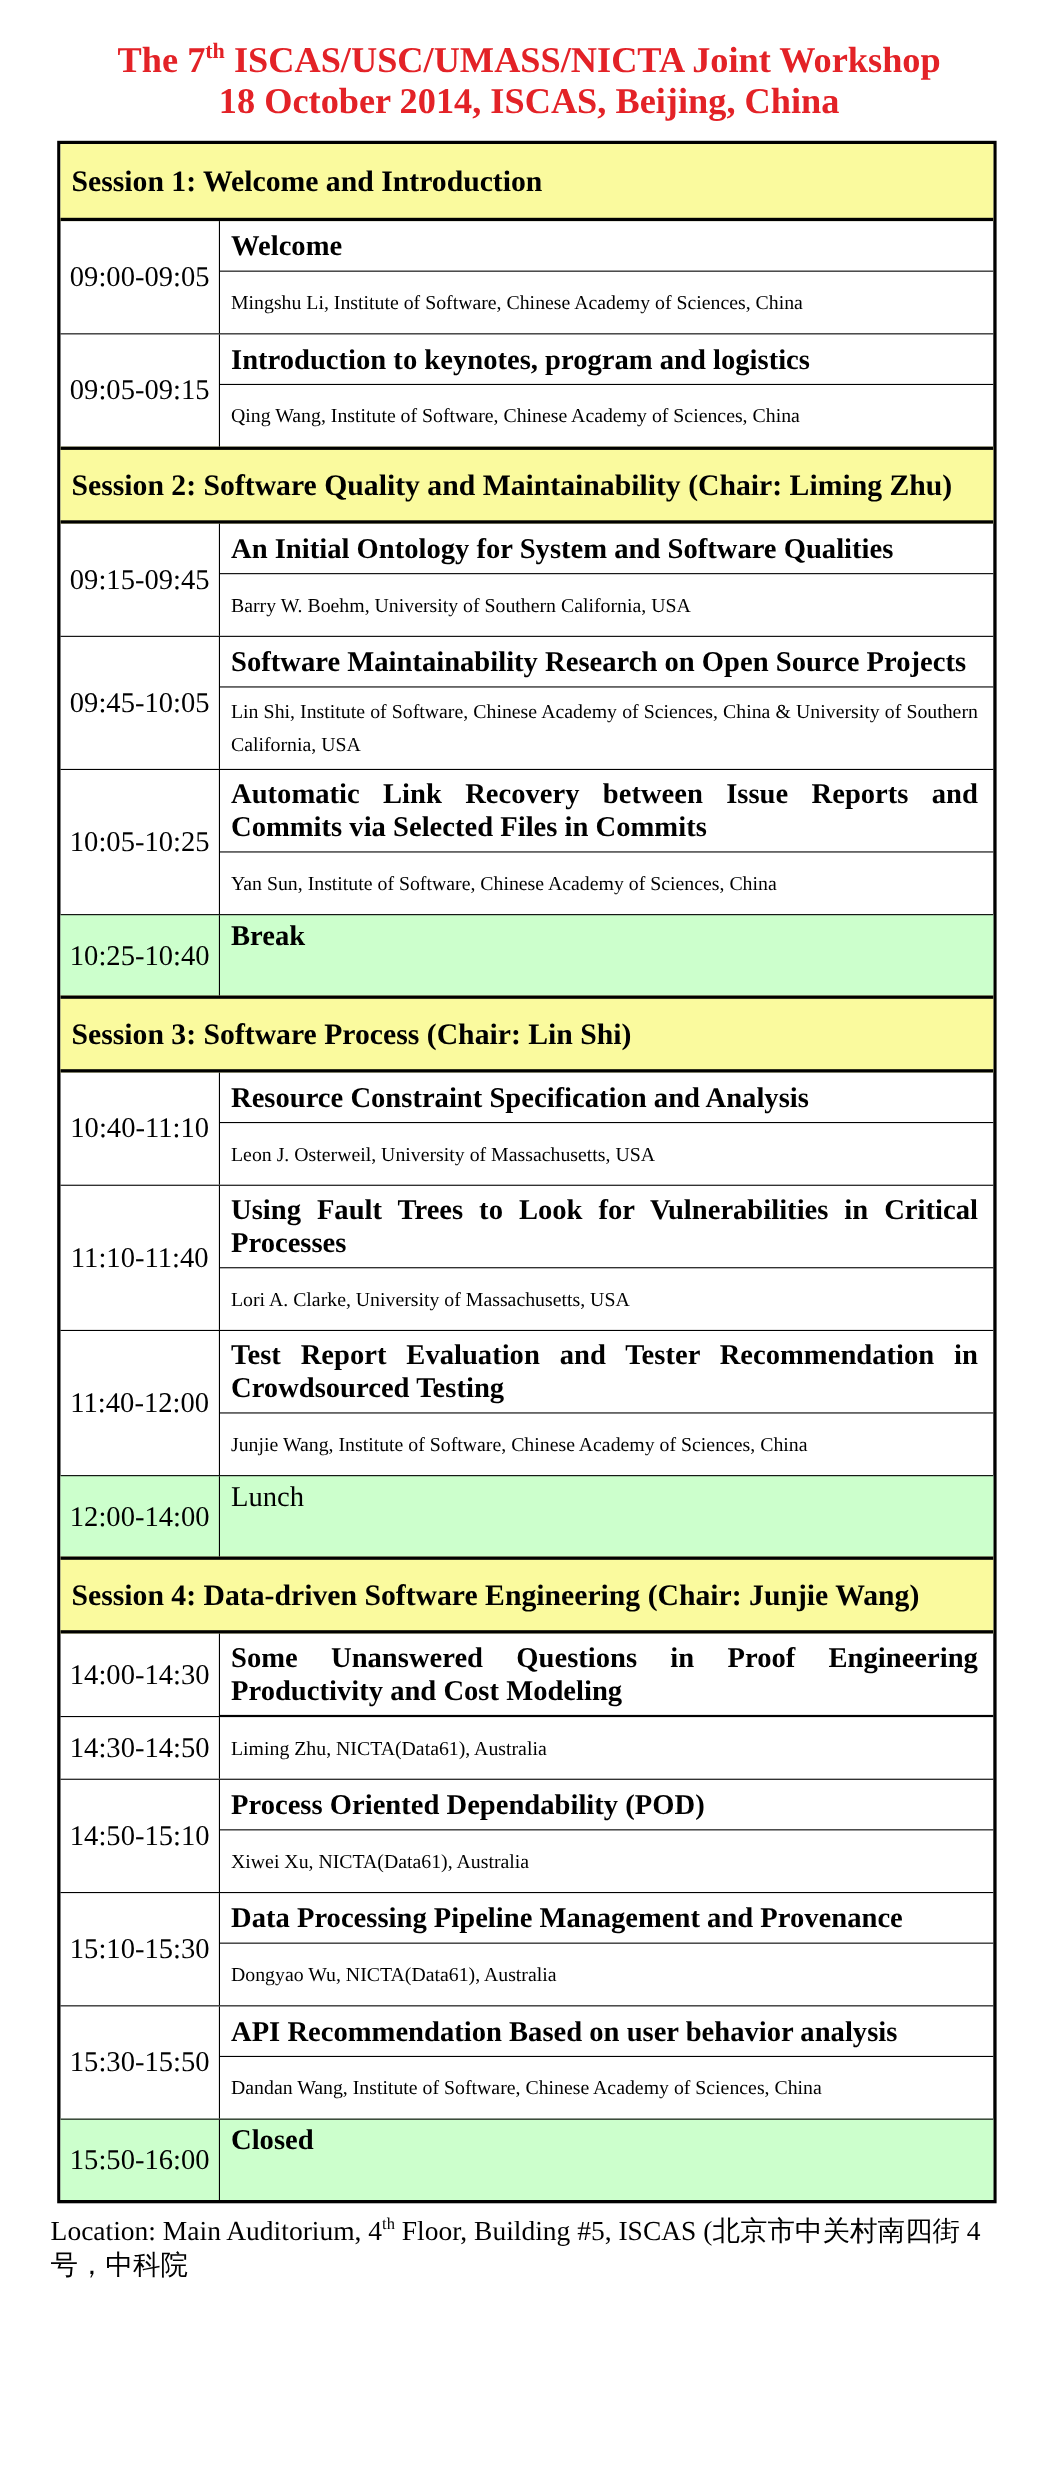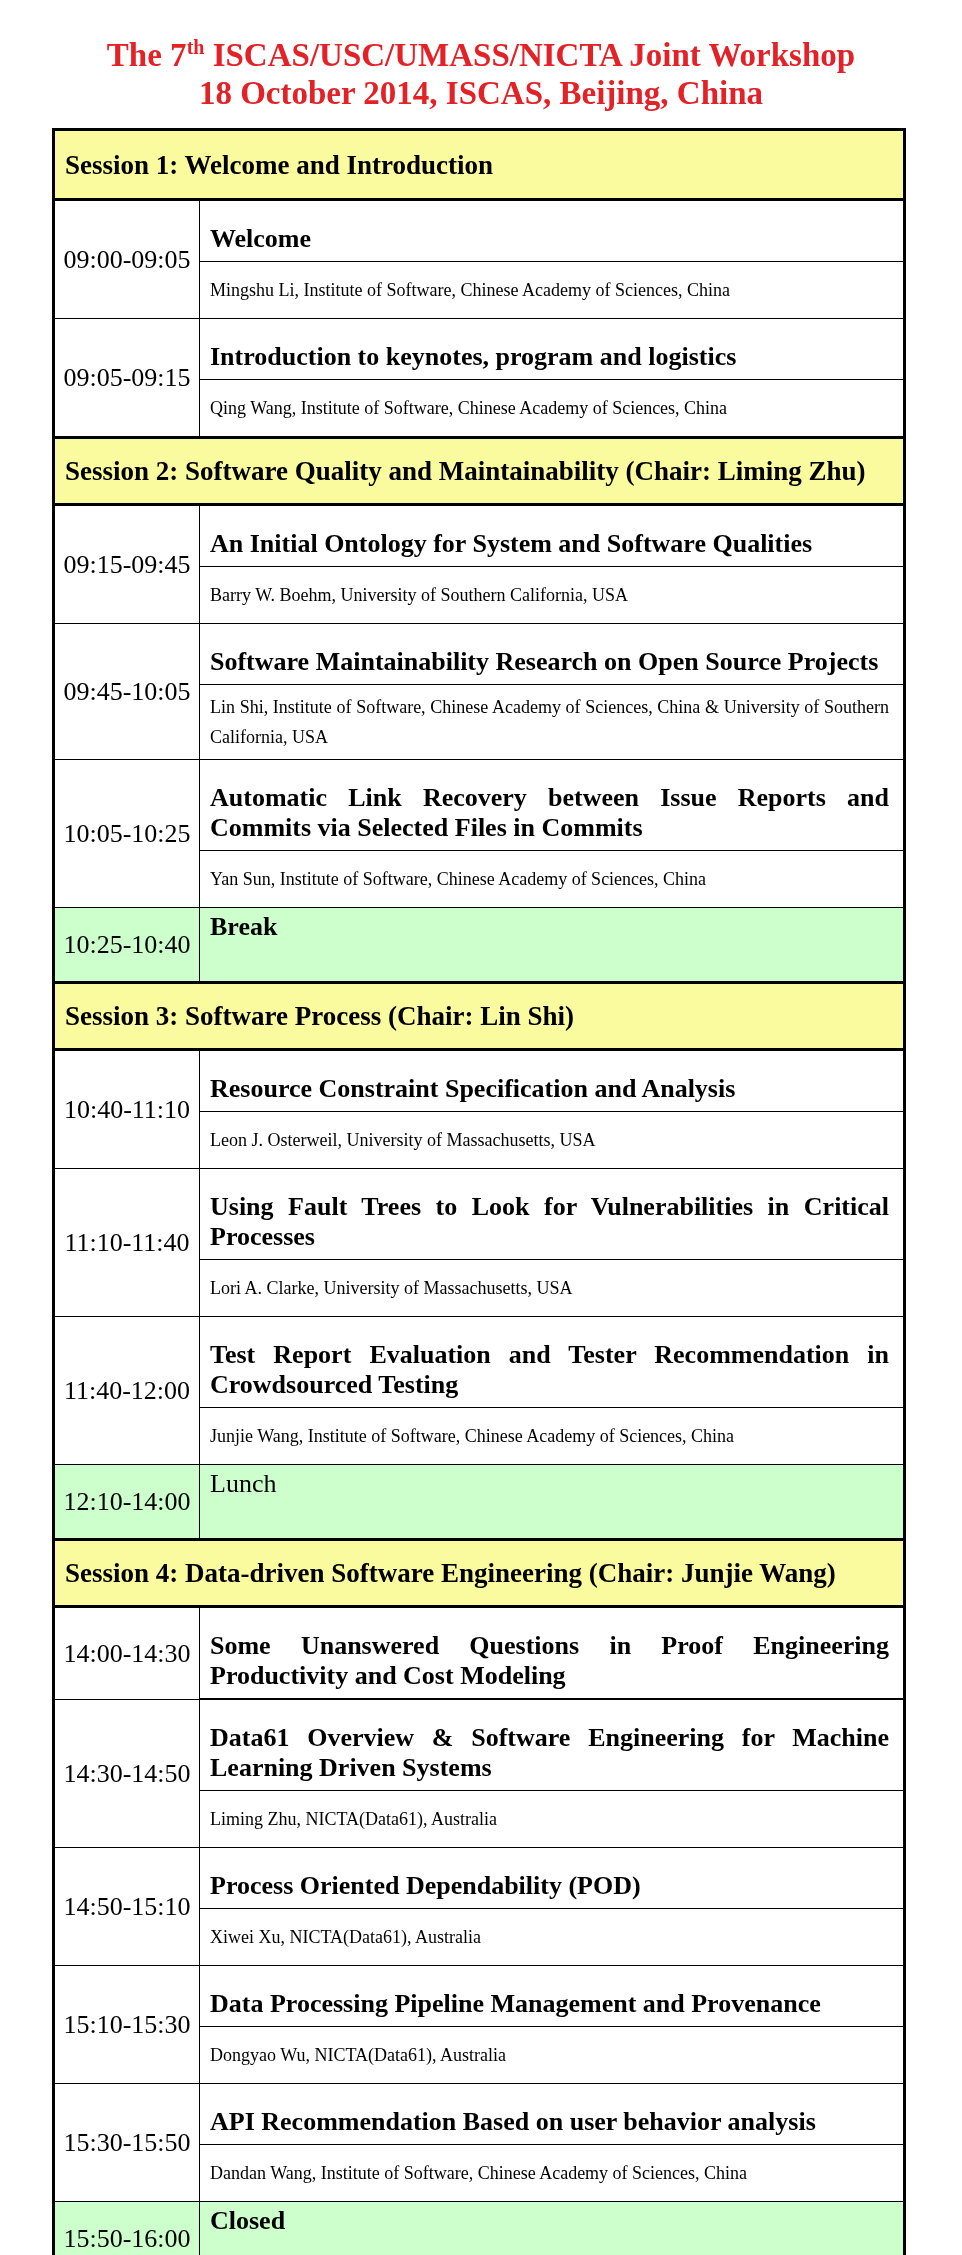--- a/index.html
+++ b/index.html
@@ -31,21 +31,21 @@
   .s-norm{font-weight:bold;white-space:pre;}
   .sep{border-top:1px solid var(--ink);}
   .time{
     flex:0 0 145px;width:145px;border-right:1px solid var(--ink);
     display:flex;align-items:center;justify-content:center;
     font-size:26px;text-align:center;padding:4px;
   }
   .content{flex:1;display:flex;flex-direction:column;min-width:0;}
   .ttl{
     border-bottom:1px solid var(--ink);font-weight:bold;min-height:46px;
-    display:flex;align-items:center;padding:23px 14px 7px 10px;font-size:26px;line-height:30px;
+    display:flex;align-items:center;padding:7px 14px 7px 10px;font-size:26px;line-height:30px;
   }
   .spk{
     flex:1;min-height:56px;display:flex;align-items:center;
     padding:7px 14px 7px 10px;font-size:18px;line-height:30px;
   }
   .ttl > span,.spk > span{display:inline-block;width:100%;text-align:justify;}
   .row.brk{background:var(--green);min-height:74px;}
   .blabel{flex:1;display:flex;align-items:flex-start;padding:4px 14px 4px 10px;font-size:26px;}
   .row.brk.bold-label .blabel{font-weight:bold;}
   
@@ -161,43 +161,40 @@
       <div class="content">
         <div class="ttl">
           <span>Test Report Evaluation and Tester Recommendation in Crowdsourced Testing</span>
         </div>
         <div class="spk">
           <span>Junjie Wang, Institute of Software, Chinese Academy of Sciences, China</span>
         </div>
       </div>
     </div>
     <div class="row brk sep">
-      <div class="time">12:10-14:00</div>
+      <div class="time">12:00-14:00</div>
       <div class="blabel">
         <span>Lunch</span>
       </div>
     </div>
     <div class="row session">
       <span class="s-bold">Session 4: Data-driven Software Engineering</span>
       <span class="s-norm"> (Chair: Junjie Wang)</span>
     </div>
     <div class="row talk">
       <div class="time">14:00-14:30</div>
       <div class="content">
         <div class="ttl">
           <span>Some Unanswered Questions in Proof Engineering Productivity and Cost Modeling</span>
         </div>
       </div>
     </div>
     <div class="row talk sep">
       <div class="time">14:30-14:50</div>
       <div class="content">
-        <div class="ttl">
-          <span>Data61 Overview &amp; Software Engineering for Machine Learning Driven Systems</span>
-        </div>
         <div class="spk">
           <span>Liming Zhu, NICTA(Data61), Australia</span>
         </div>
       </div>
     </div>
     <div class="row talk sep">
       <div class="time">14:50-15:10</div>
       <div class="content">
         <div class="ttl">
           <span>Process Oriented Dependability (POD)</span>

